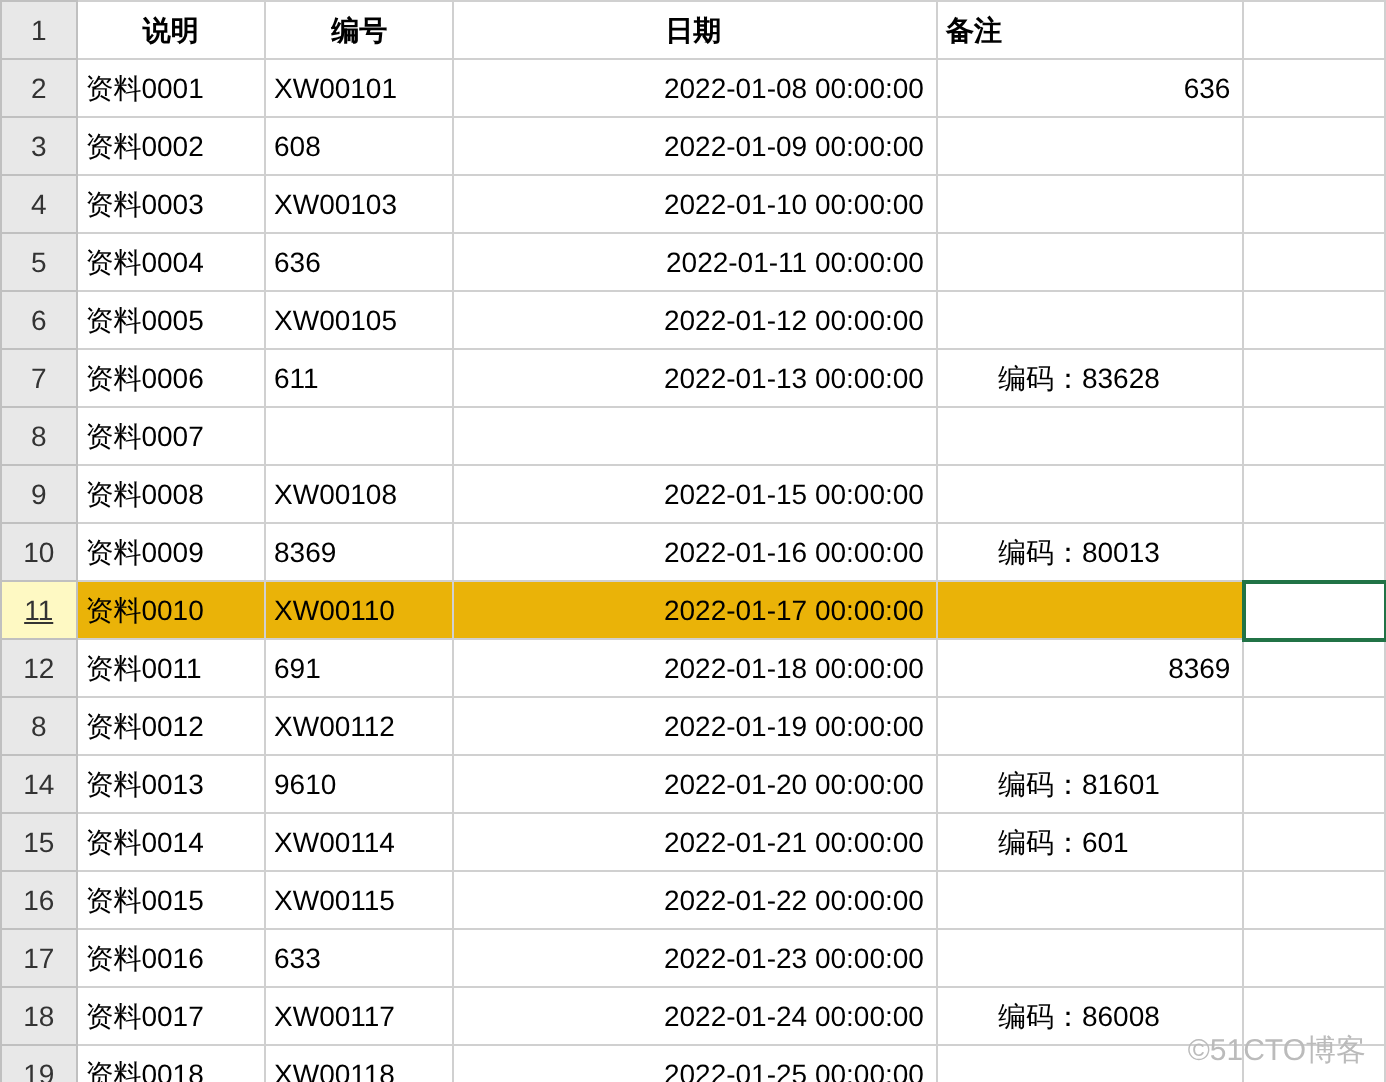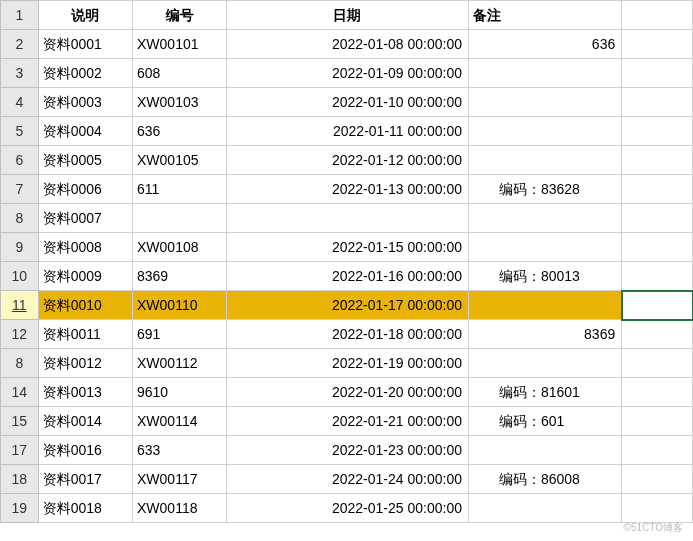--- a/index.html
+++ b/index.html
@@ -59,21 +59,21 @@
       background: #eab308;
     }
     tr.selected-row .row-header {
       background: #fef9c3;
       text-decoration: underline;
     }
     .watermark {
       position: absolute;
       bottom: 6px;
       right: 10px;
-      font-size: 10px;
+      font-size: 15px;
       color: #bbb;
       z-index: 10;
     }
   </style>
 </head>
 <body>
 
 <table>
   <tbody id="table-body">
       <tr>
@@ -190,20 +190,28 @@
       </tr>
       <tr>
         <th class="row-header">15</th>
         <td class="col-desc">资料0014</td>
         <td class="col-code text-left">XW00114</td>
         <td class="col-date">2022-01-21 00:00:00</td>
         <td class="col-note text-left">编码：601</td>
         <td class="col-extra"></td>
       </tr>
       <tr>
+        <th class="row-header">16</th>
+        <td class="col-desc">资料0015</td>
+        <td class="col-code text-left">XW00115</td>
+        <td class="col-date">2022-01-22 00:00:00</td>
+        <td class="col-note"></td>
+        <td class="col-extra"></td>
+      </tr>
+      <tr>
         <th class="row-header">17</th>
         <td class="col-desc">资料0016</td>
         <td class="col-code">633</td>
         <td class="col-date">2022-01-23 00:00:00</td>
         <td class="col-note"></td>
         <td class="col-extra"></td>
       </tr>
       <tr>
         <th class="row-header">18</th>
         <td class="col-desc">资料0017</td>

